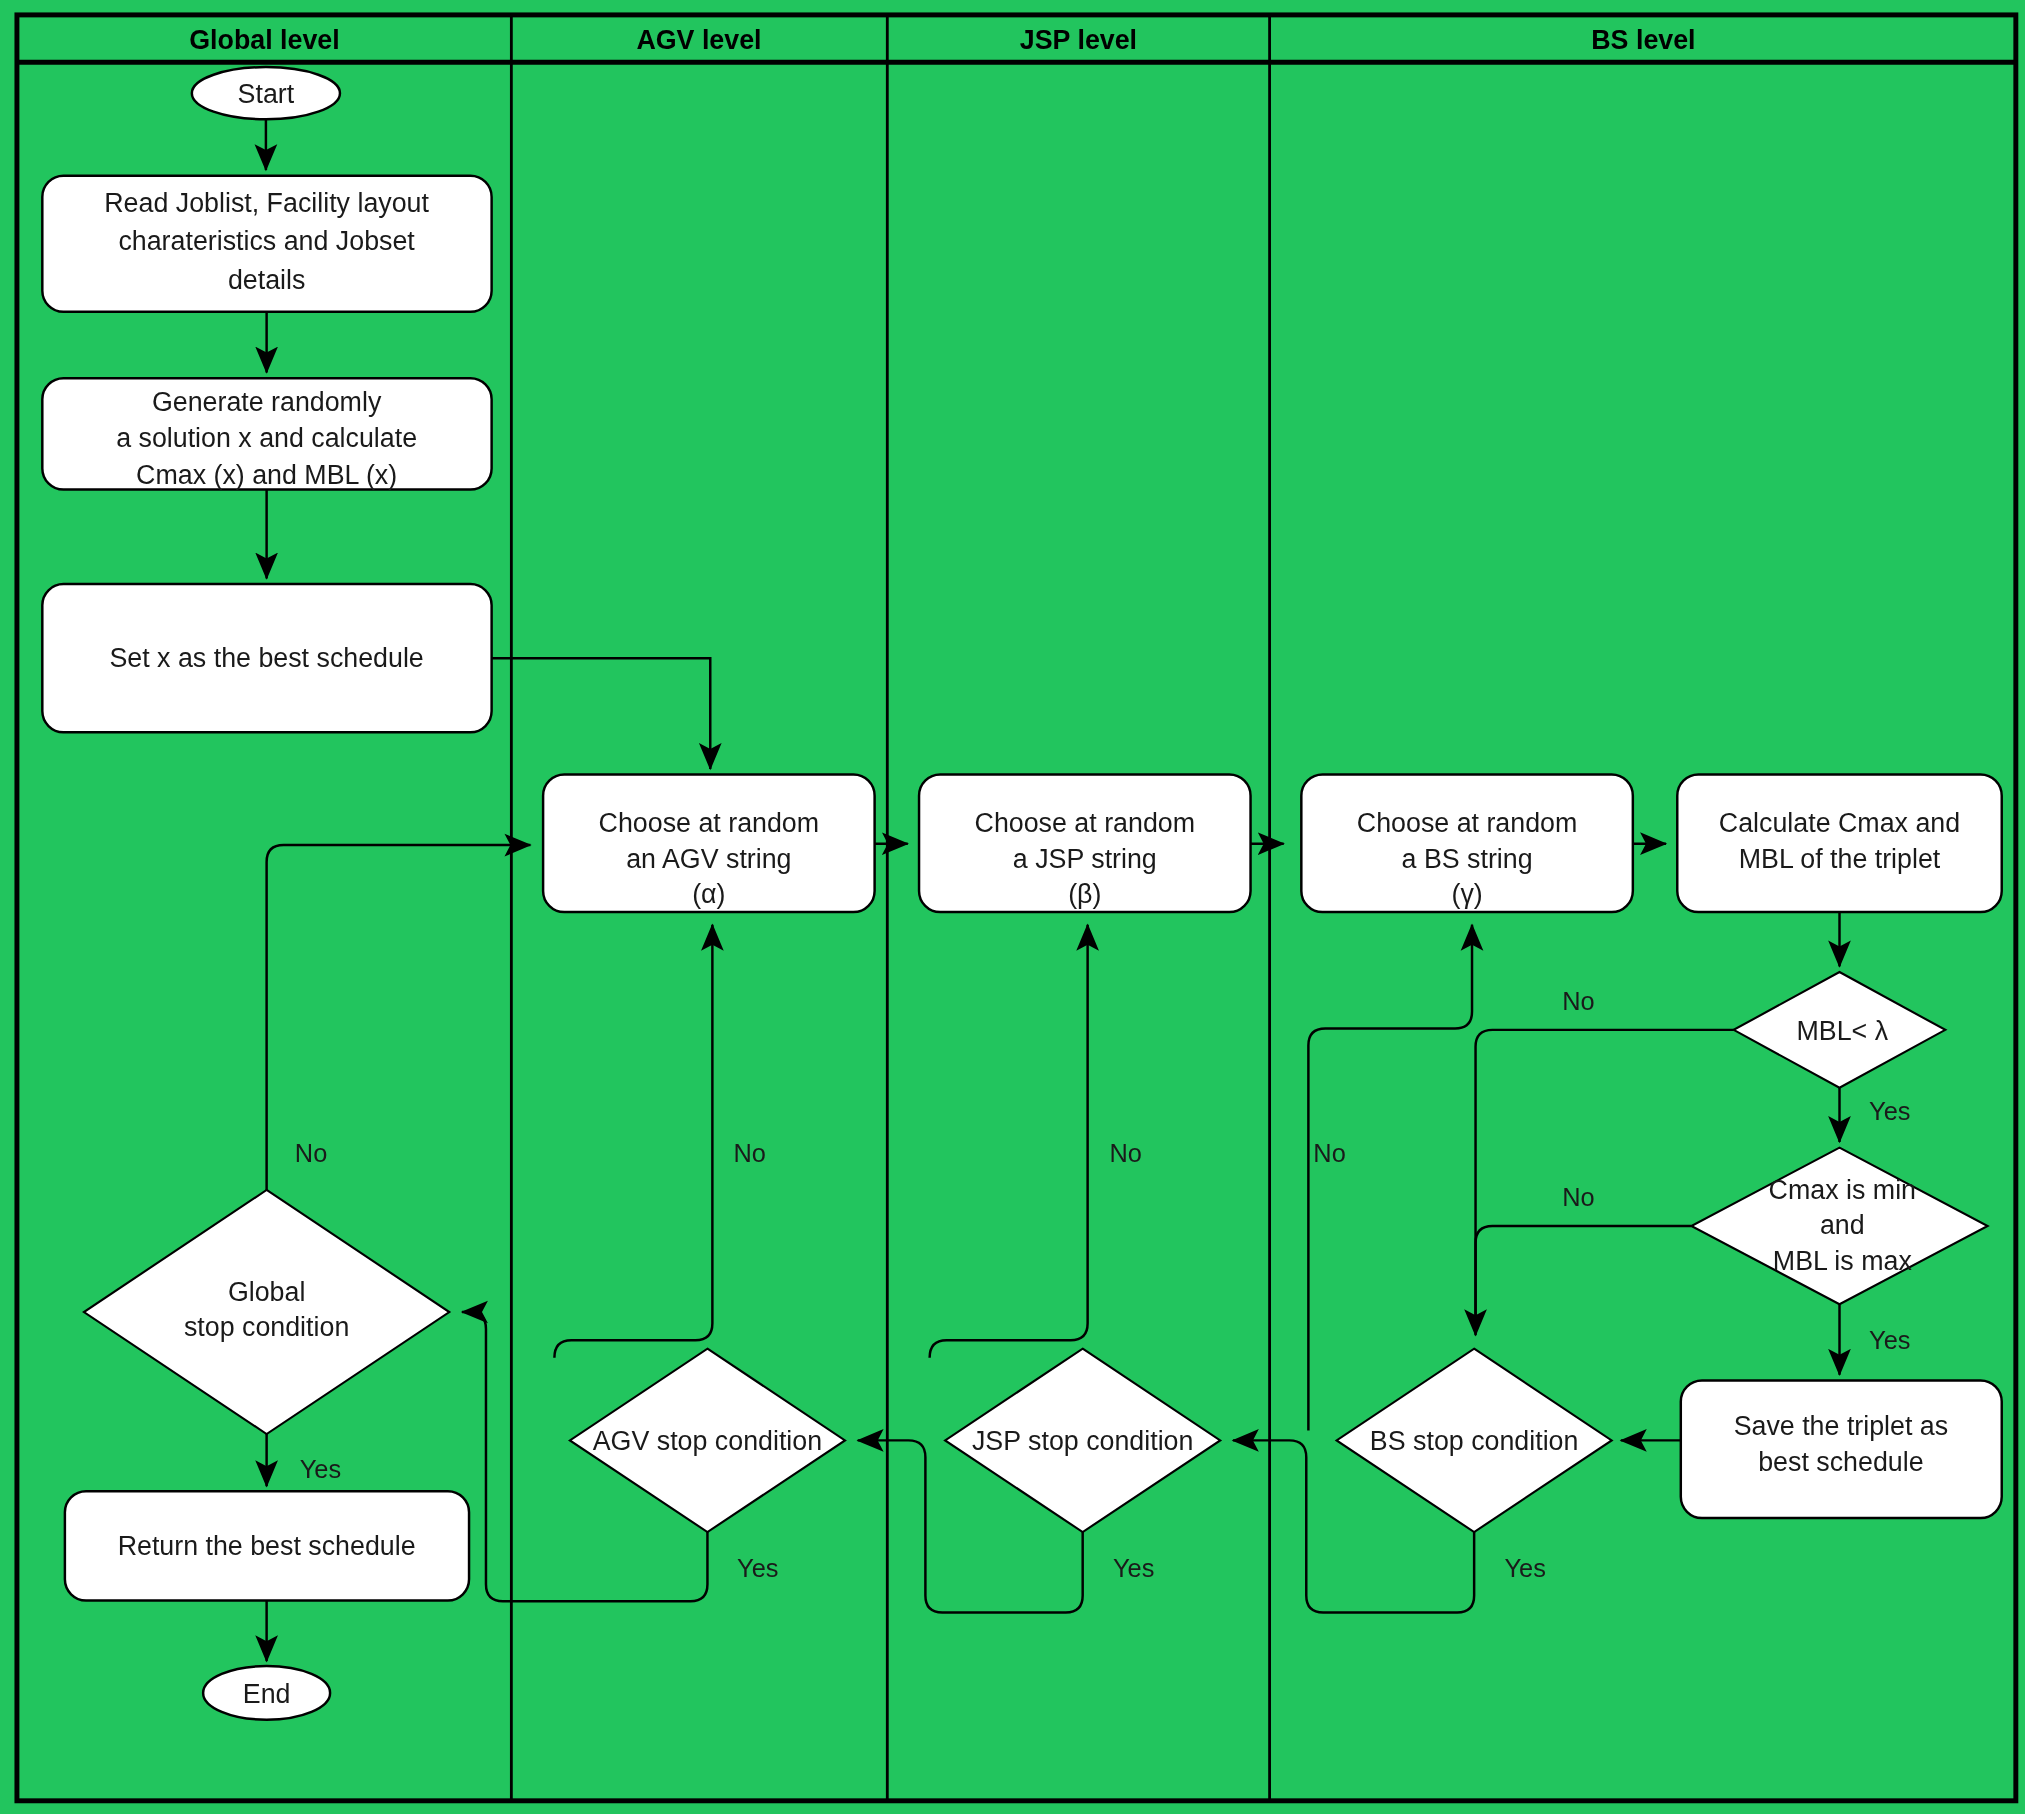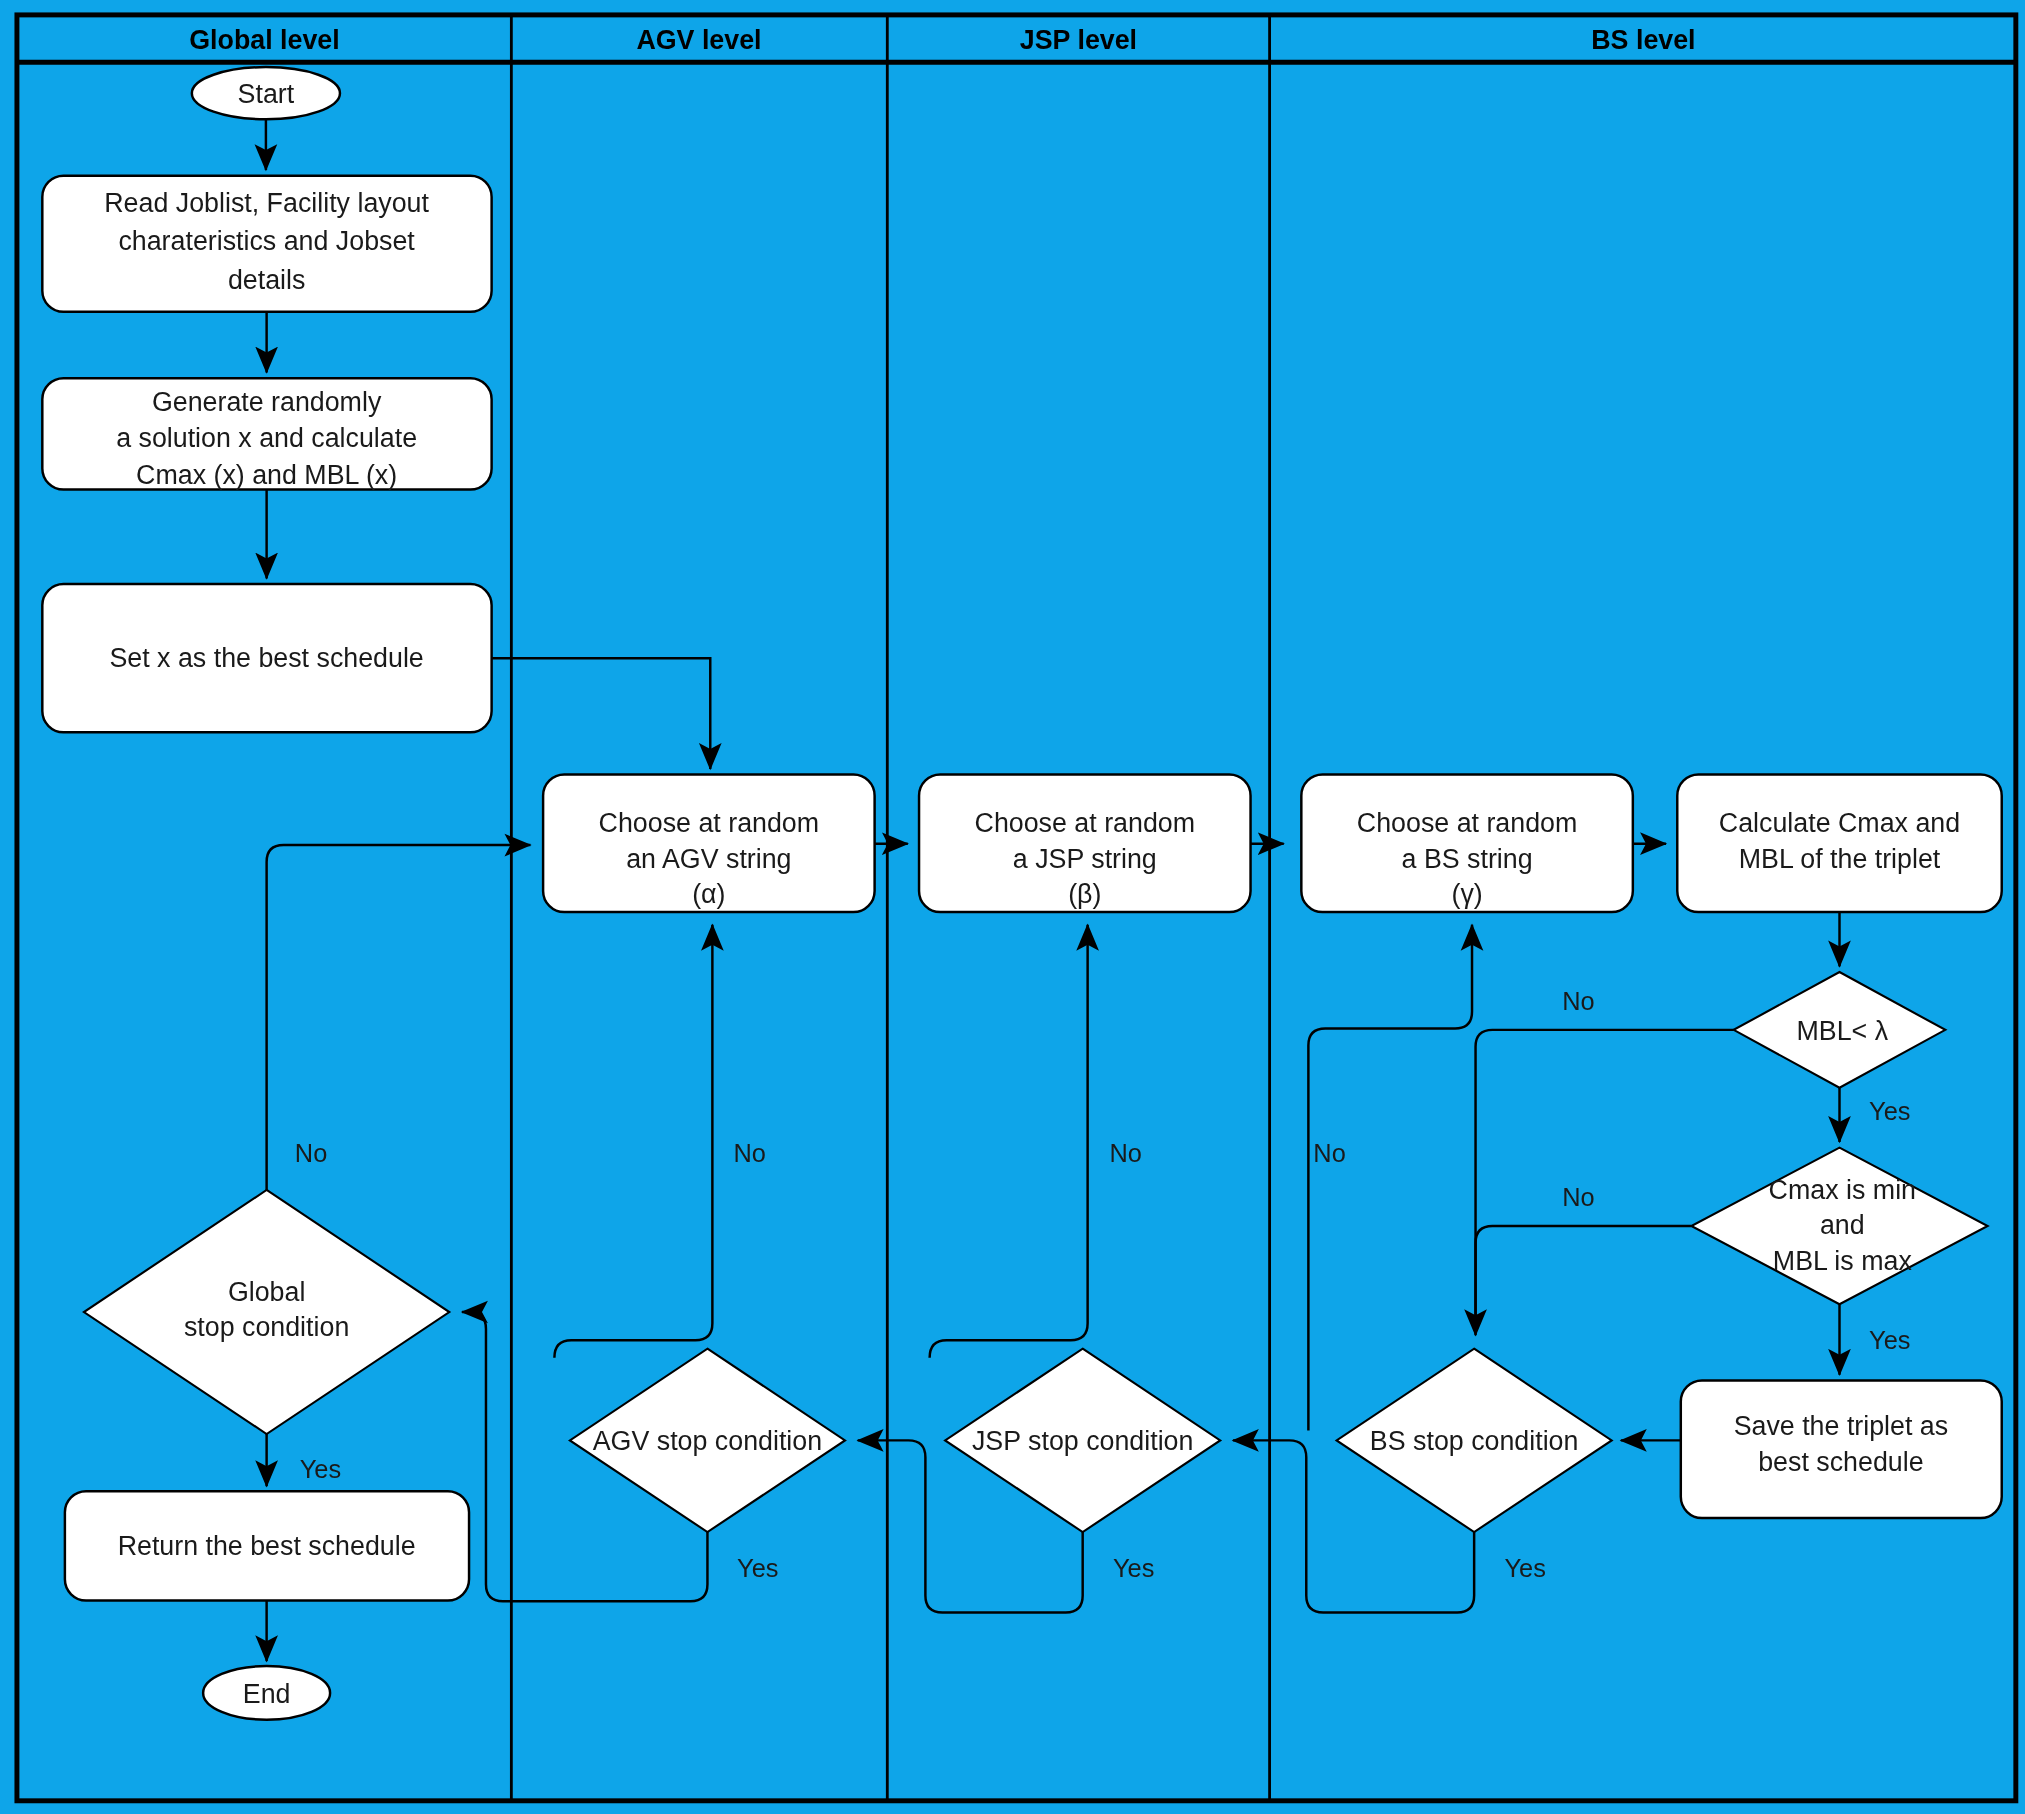--- a/index.html
+++ b/index.html
@@ -1,17 +1,17 @@
 <!DOCTYPE html>
 <html style="font-size:11.3px"><head>
 <meta charset="utf-8">
 <style>
   html,body{margin:0;padding:0;background:#ffffff;}
   body{font-family:"Liberation Sans", sans-serif;}
-  #page{position:relative;width:2025px;height:1815px;background:#0ea5e9;overflow:hidden;}
+  #page{position:relative;width:2025px;height:1815px;background:#22c55e;overflow:hidden;}
   svg{display:block;}
   .lane-title{font-size:38px;font-weight:bold;fill:#000;}
   .node-text{font-size:38px;fill:#1a1a1a;}
   .edge-label{font-size:36px;fill:#1a1a1a;}
   .shape{fill:#ffffff;stroke:#000000;stroke-width:3.5;}
   .diamond{fill:#ffffff;stroke:#000000;stroke-width:3;}
   .flowline{fill:none;stroke:#000000;stroke-width:3.5;}
   .frame{fill:none;stroke:#000000;stroke-width:7;}
   .divider{stroke:#000000;stroke-width:4;}
 </style>

